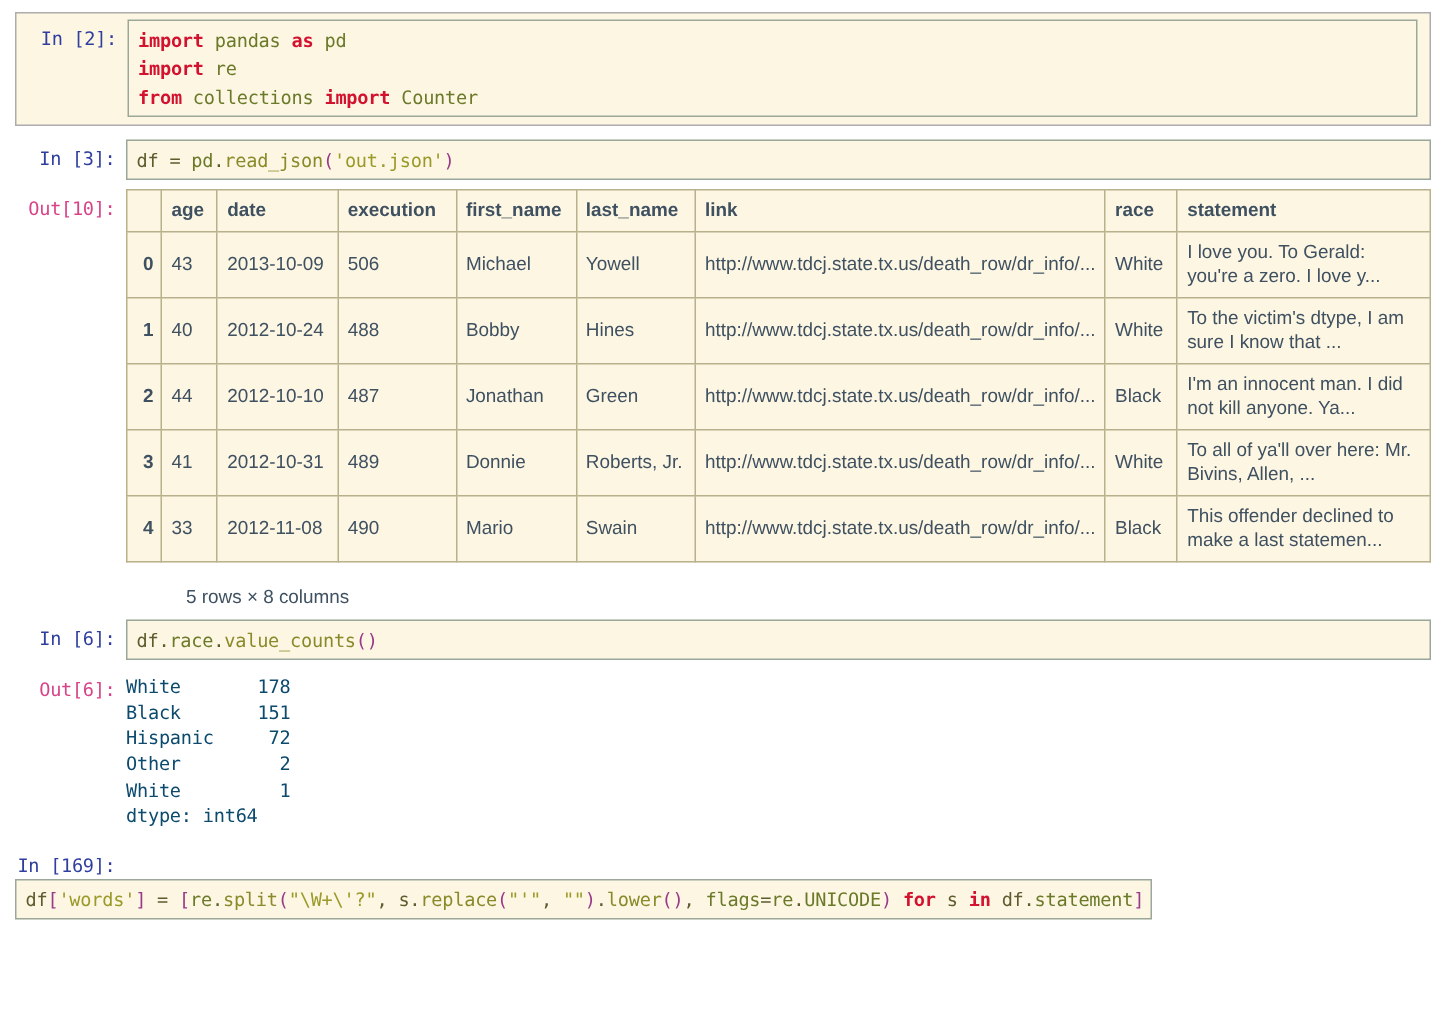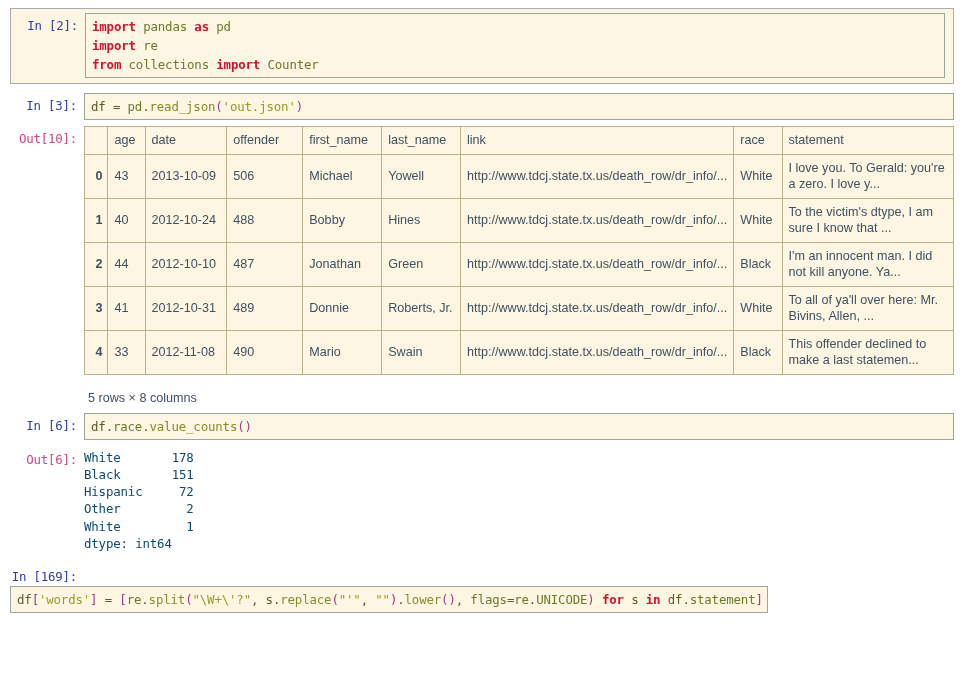--- a/index.html
+++ b/index.html
@@ -122,21 +122,21 @@
   table.dataframe th,
   table.dataframe td {
     border: 1px solid #b9b08c;
     padding: 5px 6px;
     text-align: left;
     vertical-align: middle;
     line-height: 16.5px;
     word-wrap: break-word;
   }
   table.dataframe thead th {
-    font-weight: normal;
+    font-weight: bold;
     color: #3f5161;
     vertical-align: bottom;
   }
   table.dataframe tbody th {
     font-weight: bold;
     text-align: right;
     padding-right: 5px;
     padding-left: 5px;
   }
   .c-idx  { width: 12px;  }
@@ -147,20 +147,21 @@
   .c-ln   { width: 68px;  }
   .c-link { width: 216px; }
   .c-race { width: 36px;  }
   .c-stmt { width: 186px; }
 
   .df-shape {
     font-family: "Liberation Sans", sans-serif;
     font-size: 12.6px;
     color: #3f5161;
     padding: 16px 0 2px 4px;
+    margin-left: 36px;
   }
 </style>
 </head>
 <body>
 
 <div class="notebook">
 
   <div class="cell cell-selected">
     <div class="prompt prompt-in">In [2]:</div>
     <div class="input-area">
@@ -184,21 +185,21 @@
 
   <div class="cell cell-plain" style="margin-top:6px;">
     <div class="prompt prompt-out">Out[10]:</div>
     <div class="out-area df-wrap">
       <table class="dataframe">
         <thead>
           <tr>
             <th class="c-idx"></th>
             <th class="c-age">age</th>
             <th class="c-date">date</th>
-            <th class="c-exec">offender</th>
+            <th class="c-exec">execution</th>
             <th class="c-fn">first_name</th>
             <th class="c-ln">last_name</th>
             <th class="c-link">link</th>
             <th class="c-race">race</th>
             <th class="c-stmt">statement</th>
           </tr>
         </thead>
         <tbody>
           <tr>
             <th>0</th>

